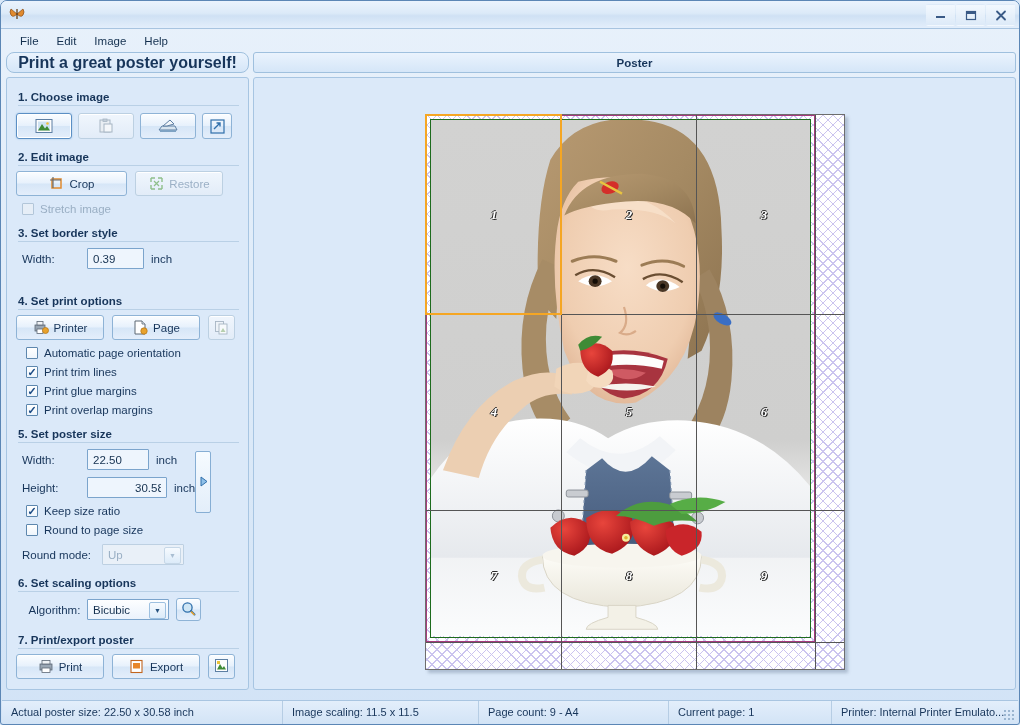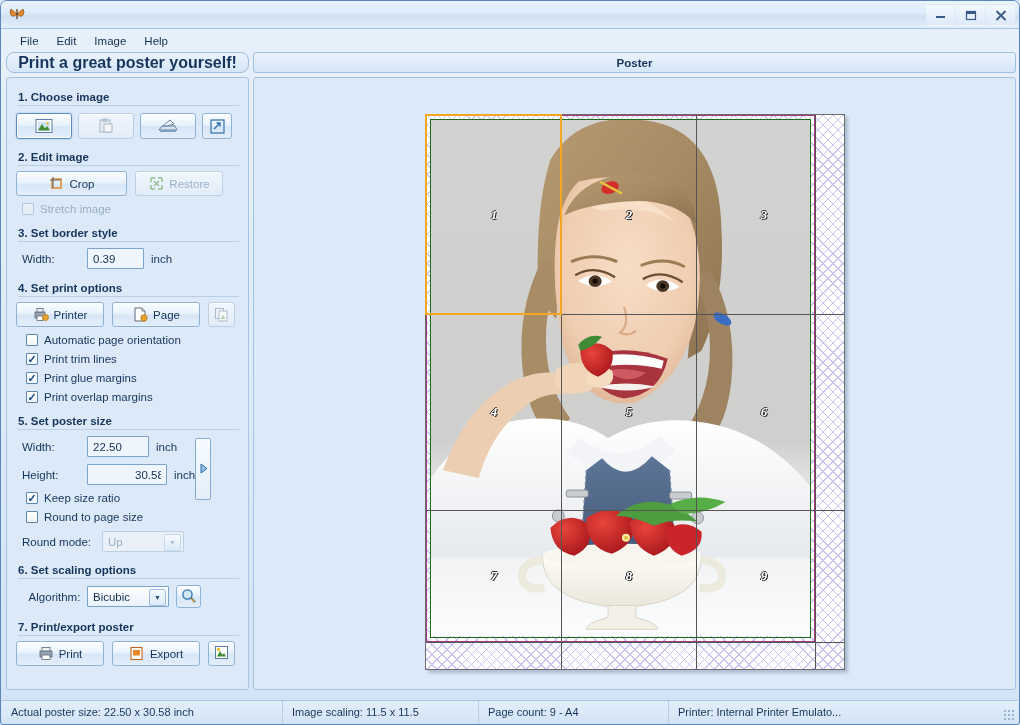--- a/index.html
+++ b/index.html
@@ -312,21 +312,21 @@
         <div class="cb-label dis">Stretch image</div>
       </div>
 
       <div class="sect-title" style="margin-top:12px;">3. Set border style</div>
       <div class="row" style="margin-top:9px;">
         <div class="lbl" style="width:65px;padding-left:6px;">Width:</div>
         <input class="txtinput" style="width: 57px;" value="0.39">
         <div class="unit">inch</div>
       </div>
 
-      <div class="sect-title" style="margin-top:13px;">4. Set print options</div>
+      <div class="sect-title" style="margin-top:26px;">4. Set print options</div>
       <div class="row" style="gap:8px;align-items:flex-end;">
         <div class="btn" style="width:88px;height:25px;">
           <span class="ico">
             <svg width="16" height="15" viewBox="0 0 16 15">
               <rect x="2" y="5" width="10" height="6" fill="#9aa7b4" stroke="#5c6875" stroke-width=".8"></rect>
               <rect x="4" y="1.5" width="6" height="3.5" fill="#f0f3f6" stroke="#5c6875" stroke-width=".8"></rect>
               <rect x="4" y="9" width="6" height="4.5" fill="#ffffff" stroke="#5c6875" stroke-width=".8"></rect>
               <circle cx="12.5" cy="10.5" r="3" fill="#e8a22c" stroke="#b8791a" stroke-width=".8"></circle>
             </svg>
           </span>
@@ -604,17 +604,18 @@
         <div class="sel-page" style="left:-1px;top:-1px;width:137px;height:201px;"></div>
       </div>
 
     </div>
   </div>
 
   <div class="statusbar">
     <div class="scell" style="width:281px;">Actual poster size: 22.50 x 30.58 inch</div>
     <div class="scell" style="width:196px;">Image scaling: 11.5 x 11.5</div>
     <div class="scell" style="width:190px;">Page count: 9 - A4</div>
+    <div class="scell" style="width:163px;">Current page: 1</div>
     <div class="scell" style="width:186px;border-right:none;">Printer: Internal Printer Emulato...</div>
     <div class="grip"></div>
   </div>
 
 </div>
 
 </body></html>

